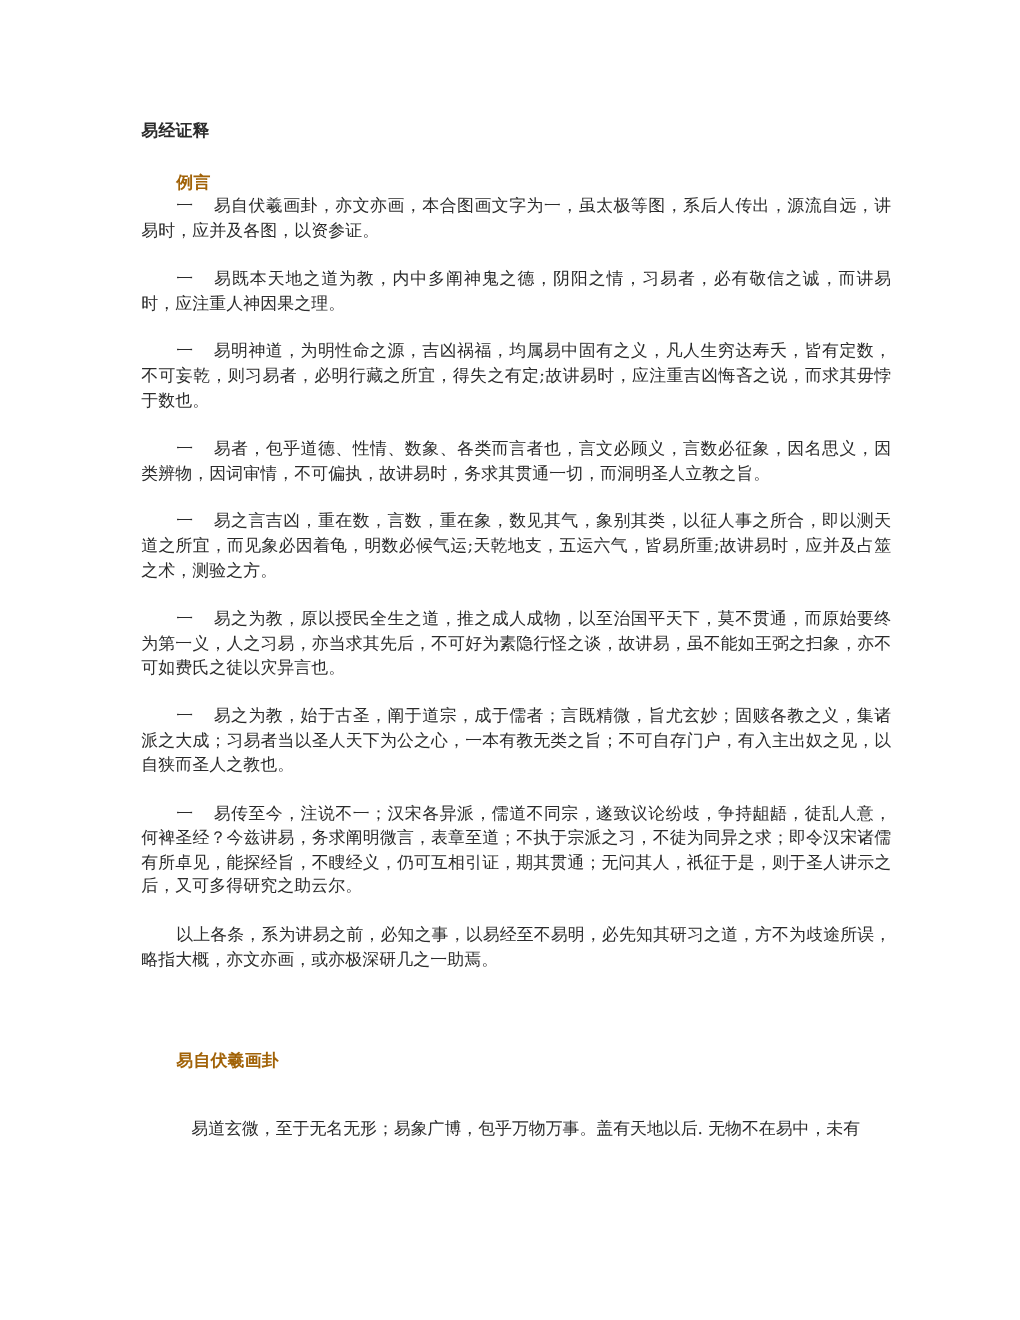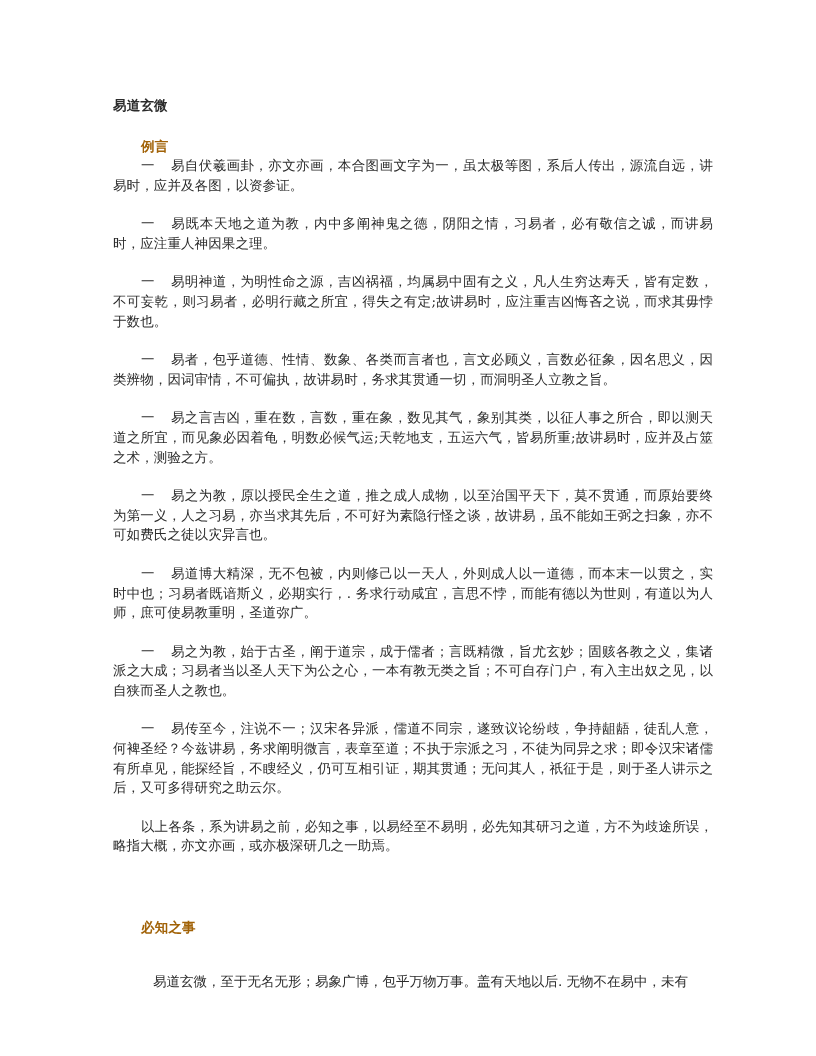--- a/index.html
+++ b/index.html
@@ -80,45 +80,44 @@
     word-break: break-all;
   }
   .gap-md { height: 22px; }
 </style>
 </head>
 <body>
 
 <div class="page">
   <div class="content">
 
-    <h1 class="doc-title">易道玄微</h1>
+    <h1 class="doc-title">易经证释</h1>
 
     <h2 class="section-heading">例言</h2>
 
     <p class="para item"><span class="enum">一</span><span>易自伏羲画卦，亦文亦画，本合图画文字为一，虽太极等图，系后人传出，源流自远，讲易时，应并及各图，以资参证。</span></p>
 
 
     <p class="para item"><span class="enum">一</span><span>易既本天地之道为教，内中多阐神鬼之德，阴阳之情，习易者，必有敬信之诚，而讲易时，应注重人神因果之理。</span></p>
 
     <p class="para item"><span class="enum">一</span><span>易明神道，为明性命之源，吉凶祸福，均属易中固有之义，凡人生穷达寿夭，皆有定数，不可妄乾，则习易者，必明行藏之所宜，得失之有定;故讲易时，应注重吉凶悔吝之说，而求其毋悖于数也。</span></p>
 
     <p class="para item"><span class="enum">一</span><span>易者，包乎道德、性情、数象、各类而言者也，言文必顾义，言数必征象，因名思义，因类辨物，因词审情，不可偏执，故讲易时，务求其贯通一切，而洞明圣人立教之旨。</span></p>
 
     <p class="para item"><span class="enum">一</span><span>易之言吉凶，重在数，言数，重在象，数见其气，象别其类，以征人事之所合，即以测天道之所宜，而见象必因着龟，明数必候气运;天乾地支，五运六气，皆易所重;故讲易时，应并及占筮之术，测验之方。</span></p>
 
     <p class="para item"><span class="enum">一</span><span>易之为教，原以授民全生之道，推之成人成物，以至治国平天下，莫不贯通，而原始要终为第一义，人之习易，亦当求其先后，不可好为素隐行怪之谈，故讲易，虽不能如王弼之扫象，亦不可如费氏之徒以灾异言也。</span></p>
 
-    <p class="para item"><span class="enum">一</span><span>易道博大精深，无不包被，内则修己以一天人，外则成人以一道德，而本末一以贯之，实时中也；习易者既谙斯义，必期实行，. 务求行动咸宜，言思不悖，而能有德以为世则，有道以为人师，庶可使易教重明，圣道弥广。</span></p>
 
     <p class="para item"><span class="enum">一</span><span>易之为教，始于古圣，阐于道宗，成于儒者；言既精微，旨尤玄妙；固赅各教之义，集诸派之大成；习易者当以圣人天下为公之心，一本有教无类之旨；不可自存门户，有入主出奴之见，以自狭而圣人之教也。</span></p>
 
     <p class="para item"><span class="enum">一</span><span>易传至今，注说不一；汉宋各异派，儒道不同宗，遂致议论纷歧，争持龃龉，徒乱人意，何裨圣经？今兹讲易，务求阐明微言，表章至道；不执于宗派之习，不徒为同异之求；即令汉宋诸儒有所卓见，能探经旨，不瞍经义，仍可互相引证，期其贯通；无问其人，祇征于是，则于圣人讲示之后，又可多得研究之助云尔。</span></p>
 
     <p class="para plain">以上各条，系为讲易之前，必知之事，以易经至不易明，必先知其研习之道，方不为歧途所误，略指大概，亦文亦画，或亦极深研几之一助焉。</p>
 
-    <h2 class="section-heading spaced-above">必知之事</h2>
+    <h2 class="section-heading spaced-above">易自伏羲画卦</h2>
 
     <div class="gap-md"></div>
 
     <p class="body-line">易道玄微，至于无名无形；易象广博，包乎万物万事。盖有天地以后. 无物不在易中，未有</p>
 
   </div>
 </div>
 
 </body></html>

